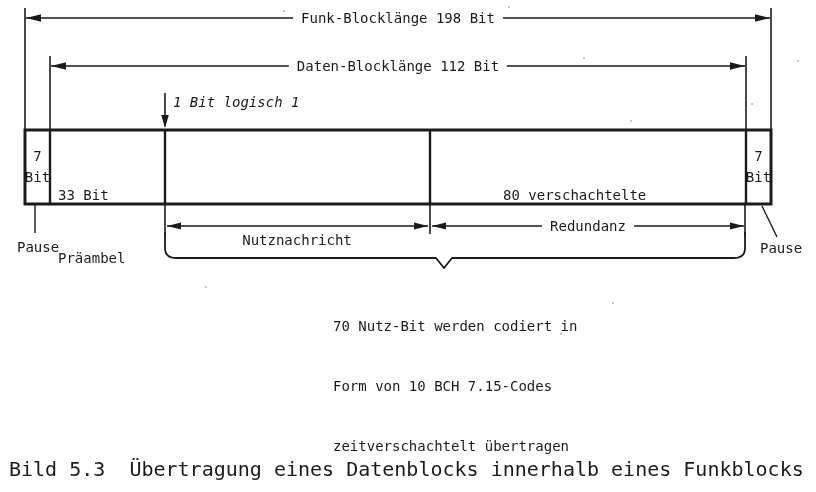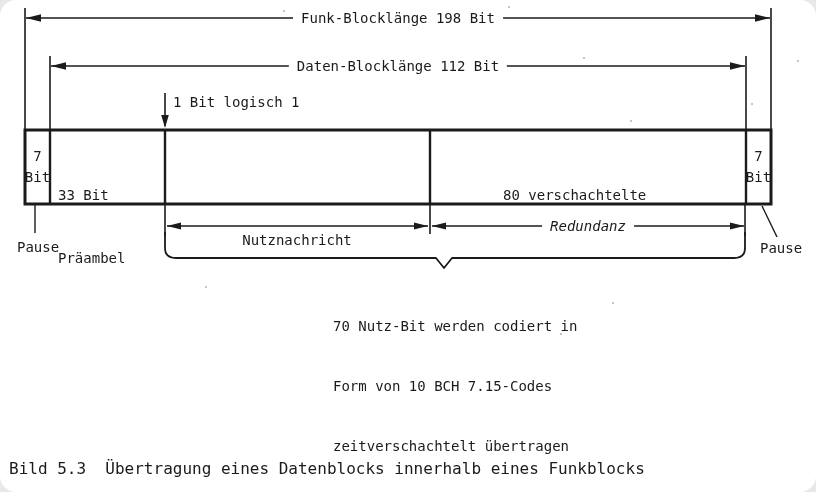--- a/index.html
+++ b/index.html
@@ -4,21 +4,20 @@
 <style>
   html,body{margin:0;padding:0;background:#e8e8e8;}
   .page{
     position:relative;
     width:816px;height:492px;
     margin:0 auto;
     background:#ffffff;
     font-family:"DejaVu Sans Mono", monospace;
     color:#1b1b1b;
     overflow:hidden;
-    border-radius:16px;
   }
   .lbl{
     position:absolute;
     font-size:14px;
     line-height:16px;
     white-space:pre;
     color:#1b1b1b;
   }
   .dim-label{
     transform:translate(-50%,-50%);
@@ -42,21 +41,21 @@
   .note-block{
     position:absolute;
     left:333px; top:276px;
     font-size:14px;
     line-height:20px;
     white-space:pre;
   }
   .caption{
     position:absolute;
     left:9px; top:457px;
-    font-size:16px;
+    font-size:20px;
     line-height:24px;
     white-space:pre;
   }
   svg{ position:absolute; left:0; top:0; }
   .noise{
     position:absolute;
     width:2px;height:2px;
     background:#555;
     opacity:.45;
     border-radius:1px;
@@ -109,21 +108,21 @@
       <polygon points="428,226 414,222.4 414,229.6"></polygon>
       <polygon points="432,226 446,222.4 446,229.6"></polygon>
       <polygon points="744,226 730,222.4 730,229.6"></polygon>
     </g>
   </svg>
 
   <div class="lbl dim-label" style="left:398px; top:18px;">Funk-Blocklänge 198 Bit</div>
 
   <div class="lbl dim-label" style="left:398px; top:66px;">Daten-Blocklänge 112 Bit</div>
 
-  <div class="lbl mid" style="left:173px; top:102px;">1 Bit logisch 1</div>
+  <div class="lbl mid" style="left:173px; top:102px;font-style:italic;">1 Bit logisch 1</div>
 
   <div class="lbl cell cell-center" style="left:25px; top:130px; width:25px; height:74px;">
     <span>7</span>
     <span>Bit</span>
   </div>
 
   <div class="lbl cell" style="left:58px; top:143px;">
     <span>33 Bit</span>
     <span>Präambel</span>
   </div>
@@ -135,21 +134,21 @@
     <span>80 verschachtelte</span>
   </div>
 
   <div class="lbl cell cell-center" style="left:746px; top:130px; width:25px; height:74px;">
     <span>7</span>
     <span>Bit</span>
   </div>
 
   <div class="lbl dim-label" style="left:297px; top:240px;">Nutznachricht</div>
 
-  <div class="lbl dim-label" style="left:588px; top:226px;font-style:italic;">Redundanz</div>
+  <div class="lbl dim-label" style="left:588px; top:226px;">Redundanz</div>
 
   <div class="lbl mid" style="left:17px; top:247px;">Pause</div>
 
   <div class="lbl mid" style="left:760px; top:248px;">Pause</div>
 
   <div class="note-block">
     <div>70 Nutz-Bit werden codiert in</div>
     <div>Form von 10 BCH 7.15-Codes</div>
     <div>zeitverschachtelt übertragen</div>
   </div>

